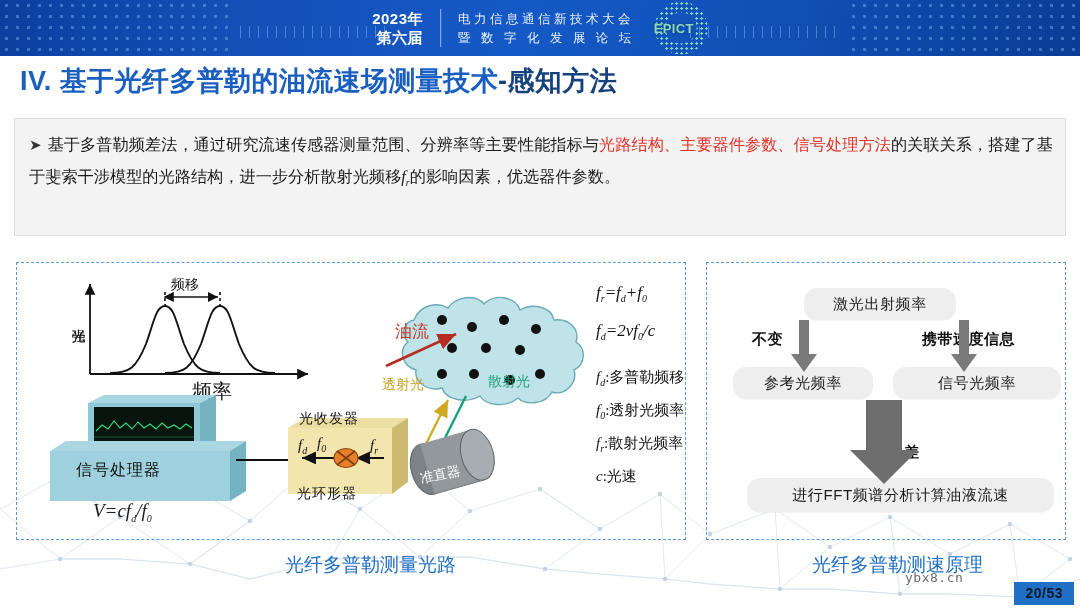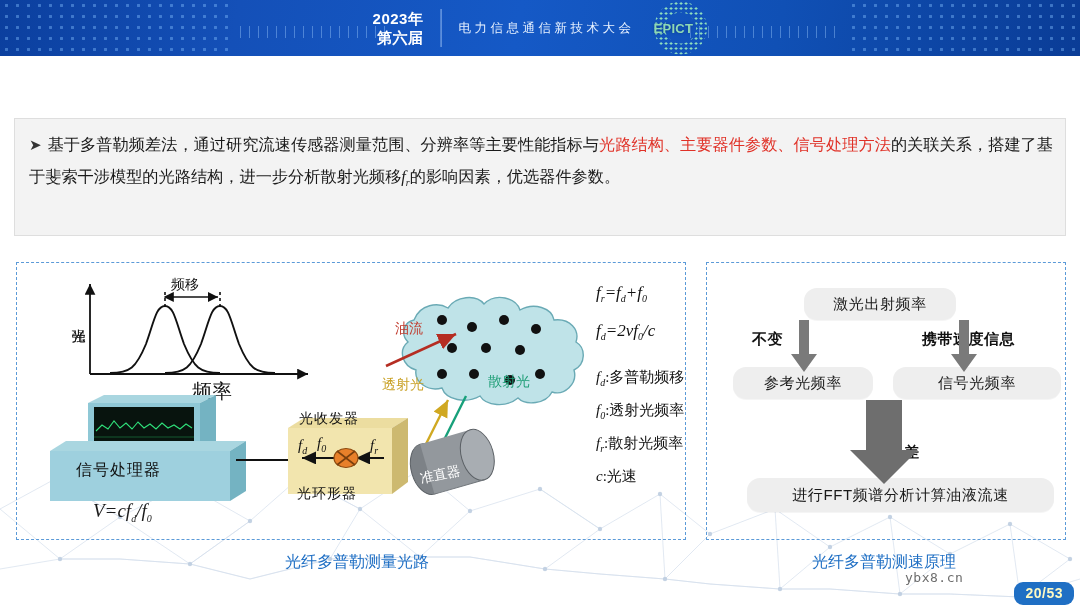--- a/index.html
+++ b/index.html
@@ -83,51 +83,51 @@
   .sub{font-size:10px;vertical-align:sub;font-style:italic;}
 
   
   .panel{
     position:absolute;border:1.5px dashed #5b9ad8;box-sizing:border-box;background:transparent;
   }
   .panel-left{left:16px;top:262px;width:670px;height:278px;}
   .panel-right{left:706px;top:262px;width:360px;height:278px;}
 
   .caption{
-    position:absolute;font-size:16px;color:#1f6fc4;font-weight:normal;white-space:nowrap;
+    position:absolute;font-size:19px;color:#1f6fc4;font-weight:normal;white-space:nowrap;
   }
   .cap-left{left:285px;top:552px;}
   .cap-right{left:812px;top:552px;}
 
   
   .mesh{position:absolute;left:0;bottom:0;width:1080px;height:170px;opacity:.55;pointer-events:none;}
 
   
   .pagenum{
     position:absolute;right:6px;bottom:4px;
-    background:#1f6fc4;color:#fef9c3;font-size:14px;font-weight:bold;
-    padding:3px 11px 4px 11px;letter-spacing:.5px;border-radius:9px;
+    background:#1f6fc4;color:#0f172a;font-size:14px;font-weight:bold;
+    padding:3px 11px 4px 11px;letter-spacing:.5px;
   }
   .watermark{
     position:absolute;left:905px;top:570px;color:#6d6d6d;font-size:13px;
     font-family:"DejaVu Sans Mono","Liberation Mono",monospace;letter-spacing:.5px;
   }
 
   
   .spec-chart{position:absolute;left:62px;top:272px;width:260px;height:122px;}
   .lbl-freqshift{
     position:absolute;left:171px;top:276px;font-size:14px;color:#111;
   }
   .lbl-yaxis{
     position:absolute;left:70px;top:318px;font-size:14px;color:#111;
     writing-mode:vertical-rl;text-orientation:upright;letter-spacing:0px;
   }
   .lbl-xaxis{position:absolute;left:192px;top:378px;font-size:20px;color:#111;}
 
-  .lbl-oilflow{position:absolute;left:395px;top:320px;font-size:14px;color:#c0392b;}
+  .lbl-oilflow{position:absolute;left:395px;top:320px;font-size:17px;color:#c0392b;}
   .lbl-trans{position:absolute;left:382px;top:376px;font-size:14px;color:#c9a227;}
   .lbl-scatter{position:absolute;left:488px;top:373px;font-size:14px;color:#1f9e77;}
   .lbl-collim{position:absolute;left:420px;top:466px;font-size:13.5px;color:#ffffff;transform:rotate(-12deg);}
   .lbl-sigproc{position:absolute;left:76px;top:460px;font-size:16px;color:#111;letter-spacing:1px;}
   .lbl-transceiver{position:absolute;left:299px;top:410px;font-size:14px;color:#111;letter-spacing:1px;}
   .lbl-circulator{position:absolute;left:297px;top:485px;font-size:14px;color:#111;letter-spacing:1px;}
   .lbl-vformula{
     position:absolute;left:93px;top:500px;font-size:19px;color:#1a1a1a;
     font-family:"Liberation Serif",serif;font-style:italic;
   }
@@ -222,28 +222,32 @@
     <div class="ticks l"></div>
     <div class="ticks r"></div>
     <div class="banner-center">
       <div class="bc-left">
         <div>2023年</div>
         <div>第六届</div>
       </div>
       <div class="bc-div"></div>
       <div class="bc-right">
         <div>电力信息通信新技术大会</div>
+        <div>暨 数 字 化 发 展 论 坛</div>
       </div>
       <div class="epict">
         <div class="dotring"></div>
         <div class="label">EPICT</div>
       </div>
     </div>
   </div>
 
+  <div class="title">
+    <span>IV. </span><span>基于光纤多普勒的油流速场测量技术</span><span class="dark">-感知方法</span>
+  </div>
 
   <div class="para-box">
     <div class="para">
       <span class="bullet">➤</span>
       <span>基于多普勒频差法，通过研究流速传感器测量范围、分辨率等主要性能指标与</span><span class="red">光路结构、主要器件参数、信号处理方法</span><span>的关联关系，搭建了基于斐索干涉模型的光路结构，进一步分析散射光频移</span><i>f</i><span class="sub">r</span><span>的影响因素，优选器件参数。</span>
     </div>
   </div>
 
   <div class="panel panel-left"></div>
 

